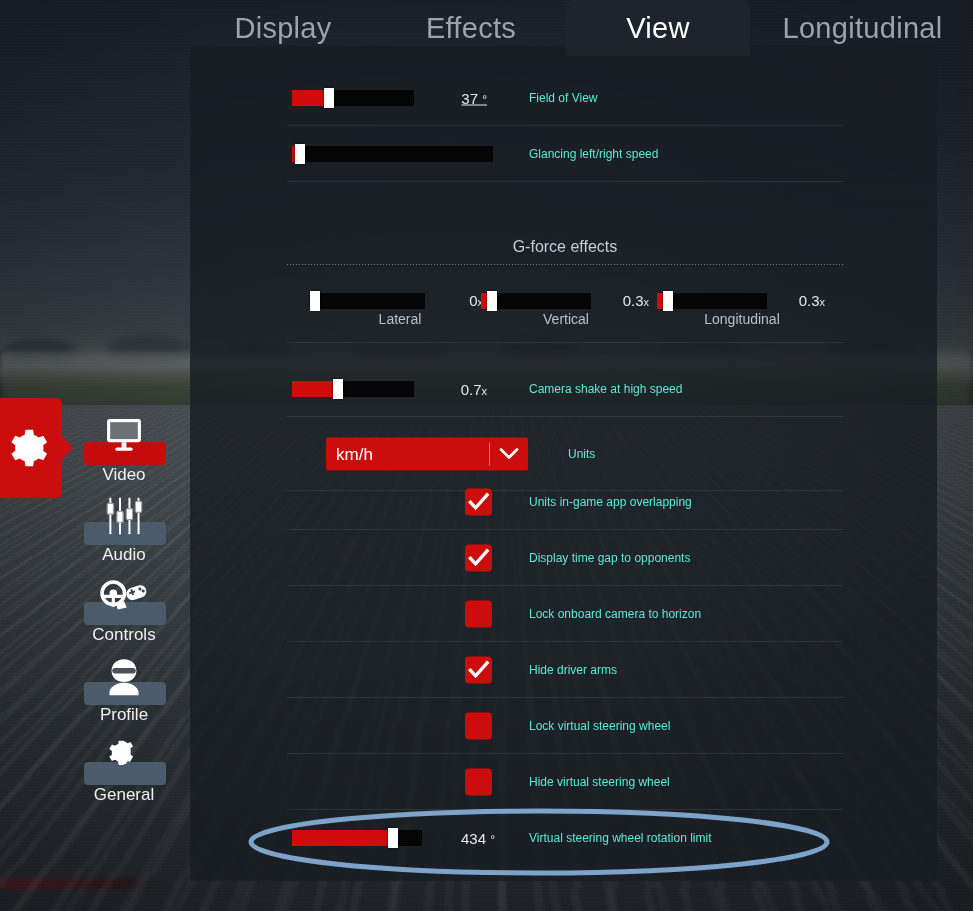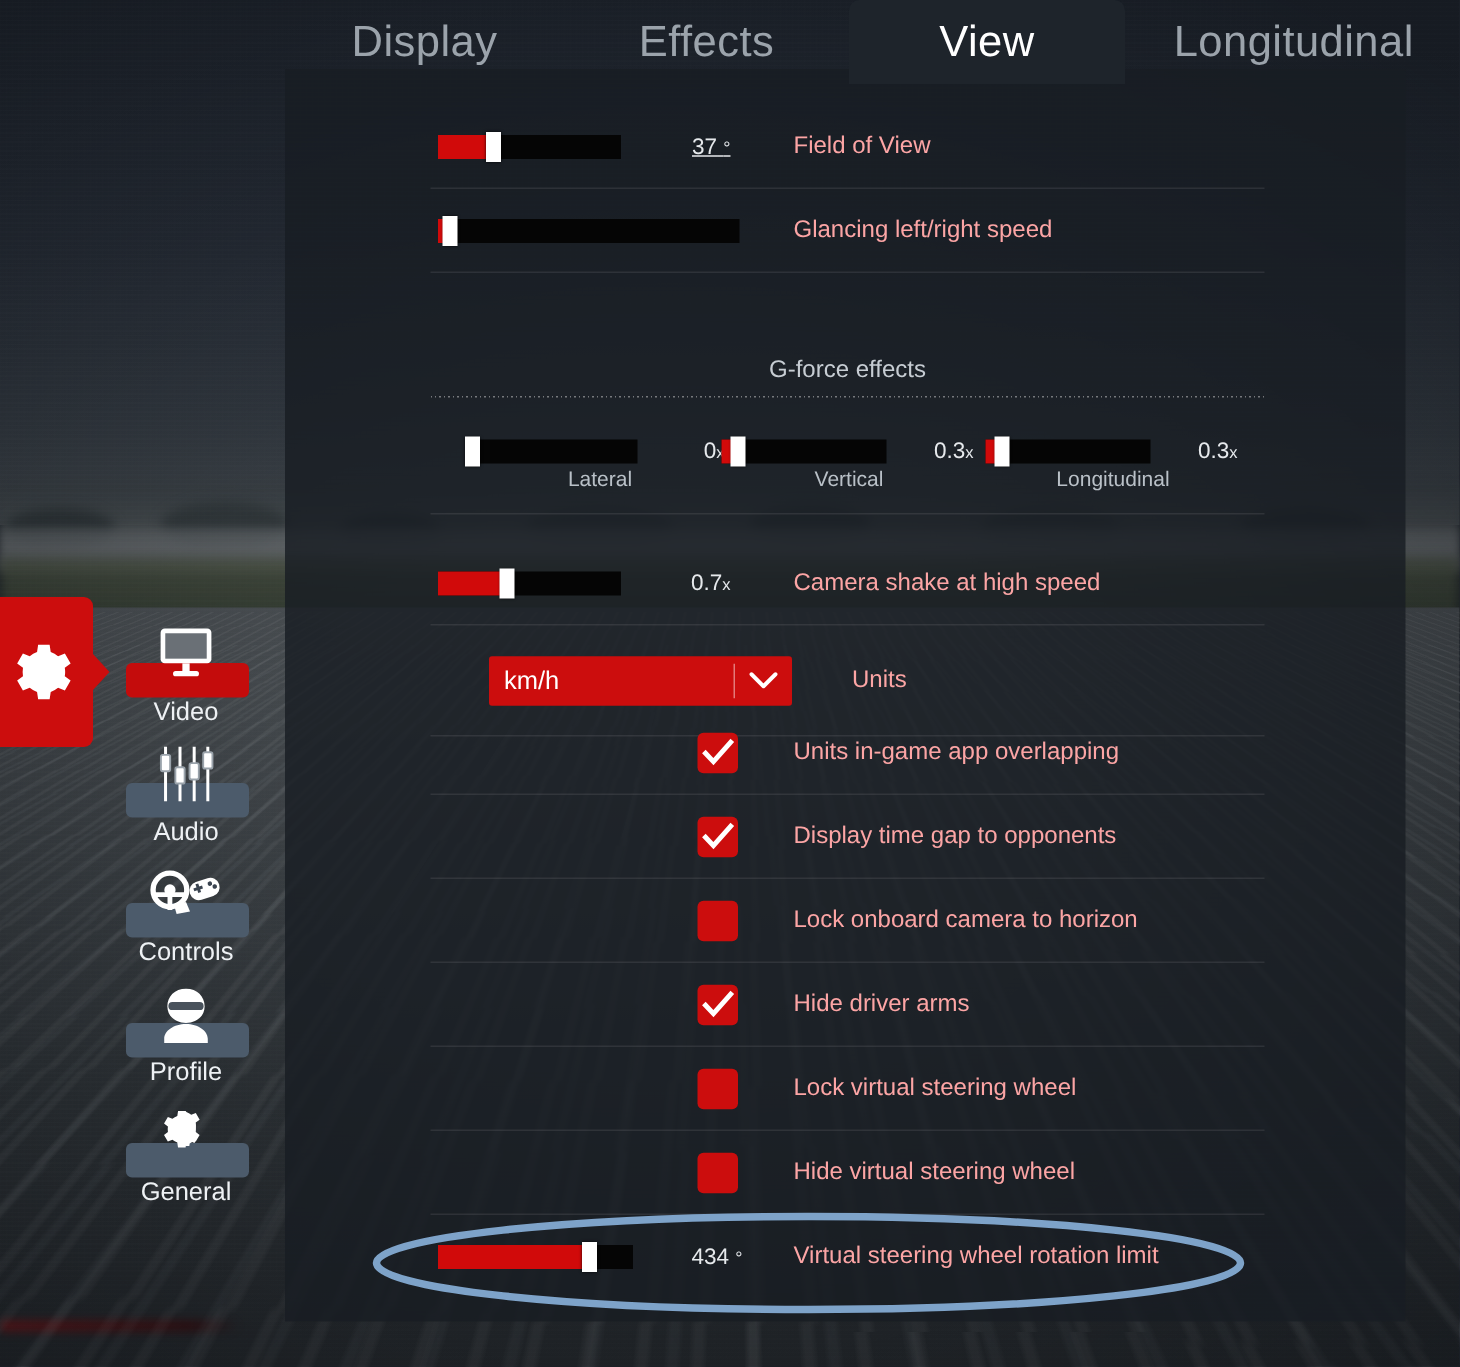--- a/index.html
+++ b/index.html
@@ -119,21 +119,21 @@
 
   .val{
     position:absolute;top:50%;transform:translateY(-50%);
     color:#e6e9ec;font-size:15px;text-align:right;white-space:nowrap;
   }
   .val .u{font-size:11px;}
   .val .deg{font-size:12px;}
 
   .lbl{
     position:absolute;top:50%;transform:translateY(-50%);
-    color:#fca5a5;font-size:16px;white-space:nowrap;
+    color:#5eead4;font-size:12px;white-space:nowrap;
   }
 
   
   .cbox{
     position:absolute;top:50%;transform:translateY(-50%);
     width:27px;height:27px;border-radius:4px;background:#cc0d0d;
     cursor:pointer;
   }
   .cbox svg{position:absolute;left:2px;top:2px;}
 

